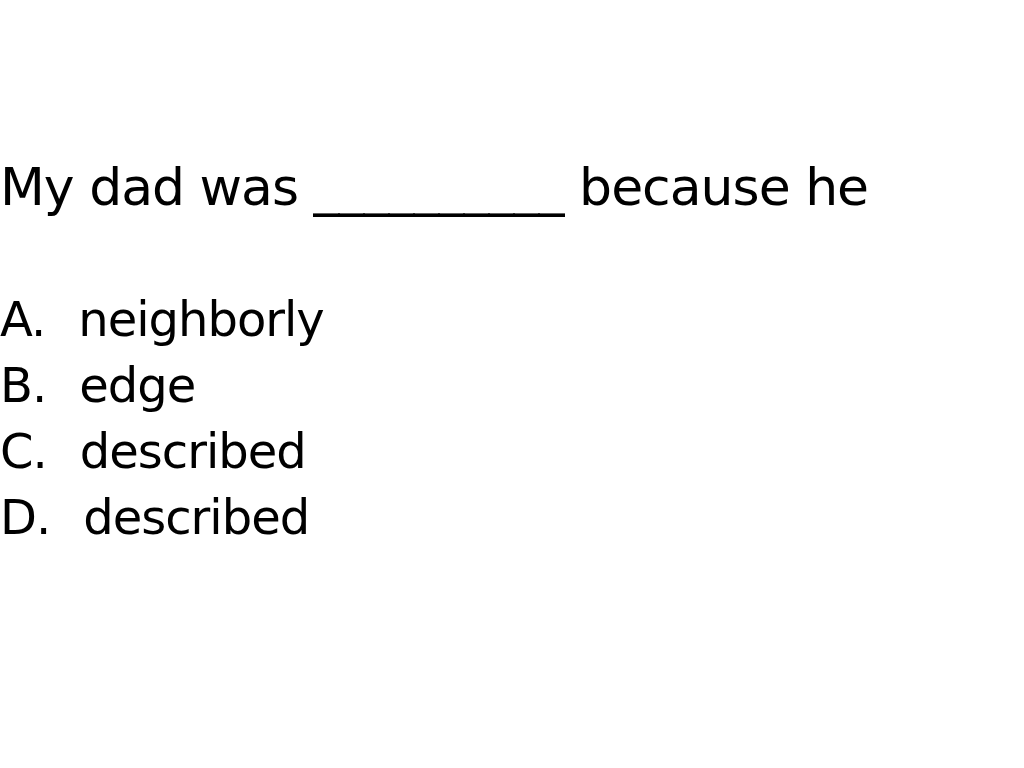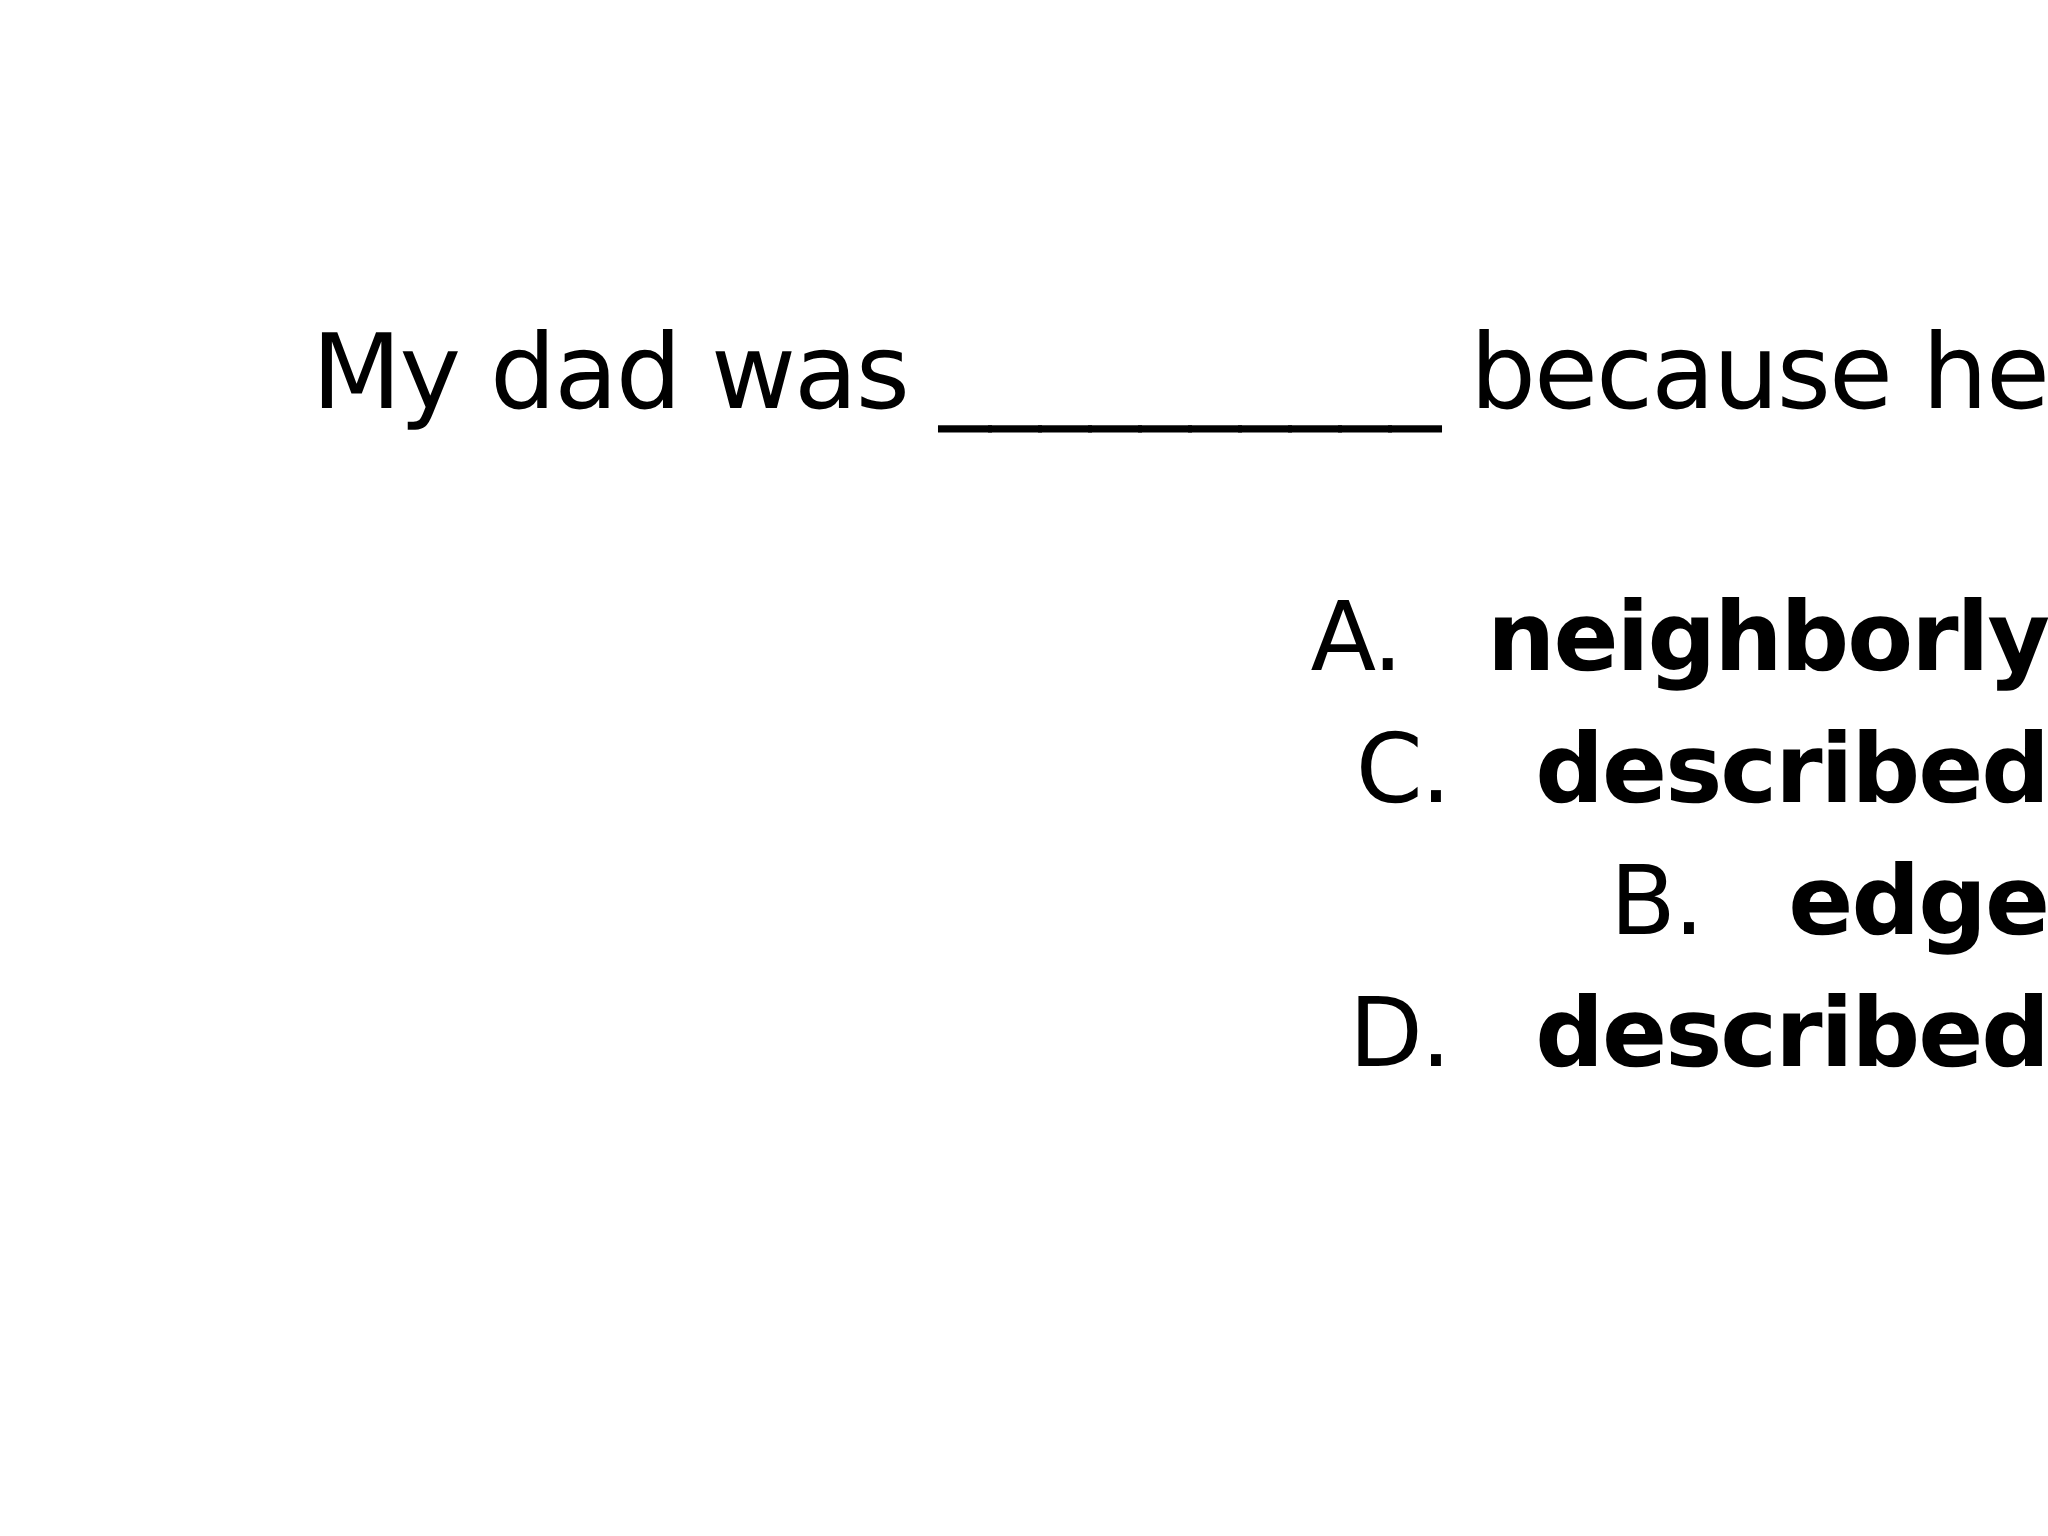--- a/index.html
+++ b/index.html
@@ -17,21 +17,21 @@
     width: 1024px;
     height: 768px;
     background: #ffffff;
     color: #000000;
   }
   .text-block {
     position: absolute;
     top: 154px;
     left: 0;
     width: 1024px;
-    text-align: right;
+    text-align: left;
   }
   .question {
     font-size: 52px;
     line-height: 66px;
     letter-spacing: -1px;
     white-space: nowrap;
   }
   .spacer-line {
     height: 66px;
   }
@@ -42,45 +42,44 @@
   }
   .option-line {
     height: 66px;
     white-space: nowrap;
   }
   .option-letter {
     display: inline-block;
   }
   .option-text {
     display: inline-block;
-    margin-left: 43px;
-    font-weight: bold;
+    margin-left: 33px;
   }
 </style>
 </head>
 <body>
 
 <div class="slide">
   <div class="text-block">
 
     <div class="question">
       <div>My dad was __________ because he</div>
     </div>
 
     <div class="spacer-line"></div>
 
     <div class="options">
       <div class="option-line">
         <span class="option-letter">A.</span><span class="option-text">neighborly</span>
       </div>
       <div class="option-line">
-        <span class="option-letter">C.</span><span class="option-text">described</span>
+        <span class="option-letter">B.</span><span class="option-text">edge</span>
       </div>
       <div class="option-line">
-        <span class="option-letter">B.</span><span class="option-text">edge</span>
+        <span class="option-letter">C.</span><span class="option-text">described</span>
       </div>
       <div class="option-line">
         <span class="option-letter">D.</span><span class="option-text">described</span>
       </div>
     </div>
 
   </div>
 </div>
 
 </body></html>

